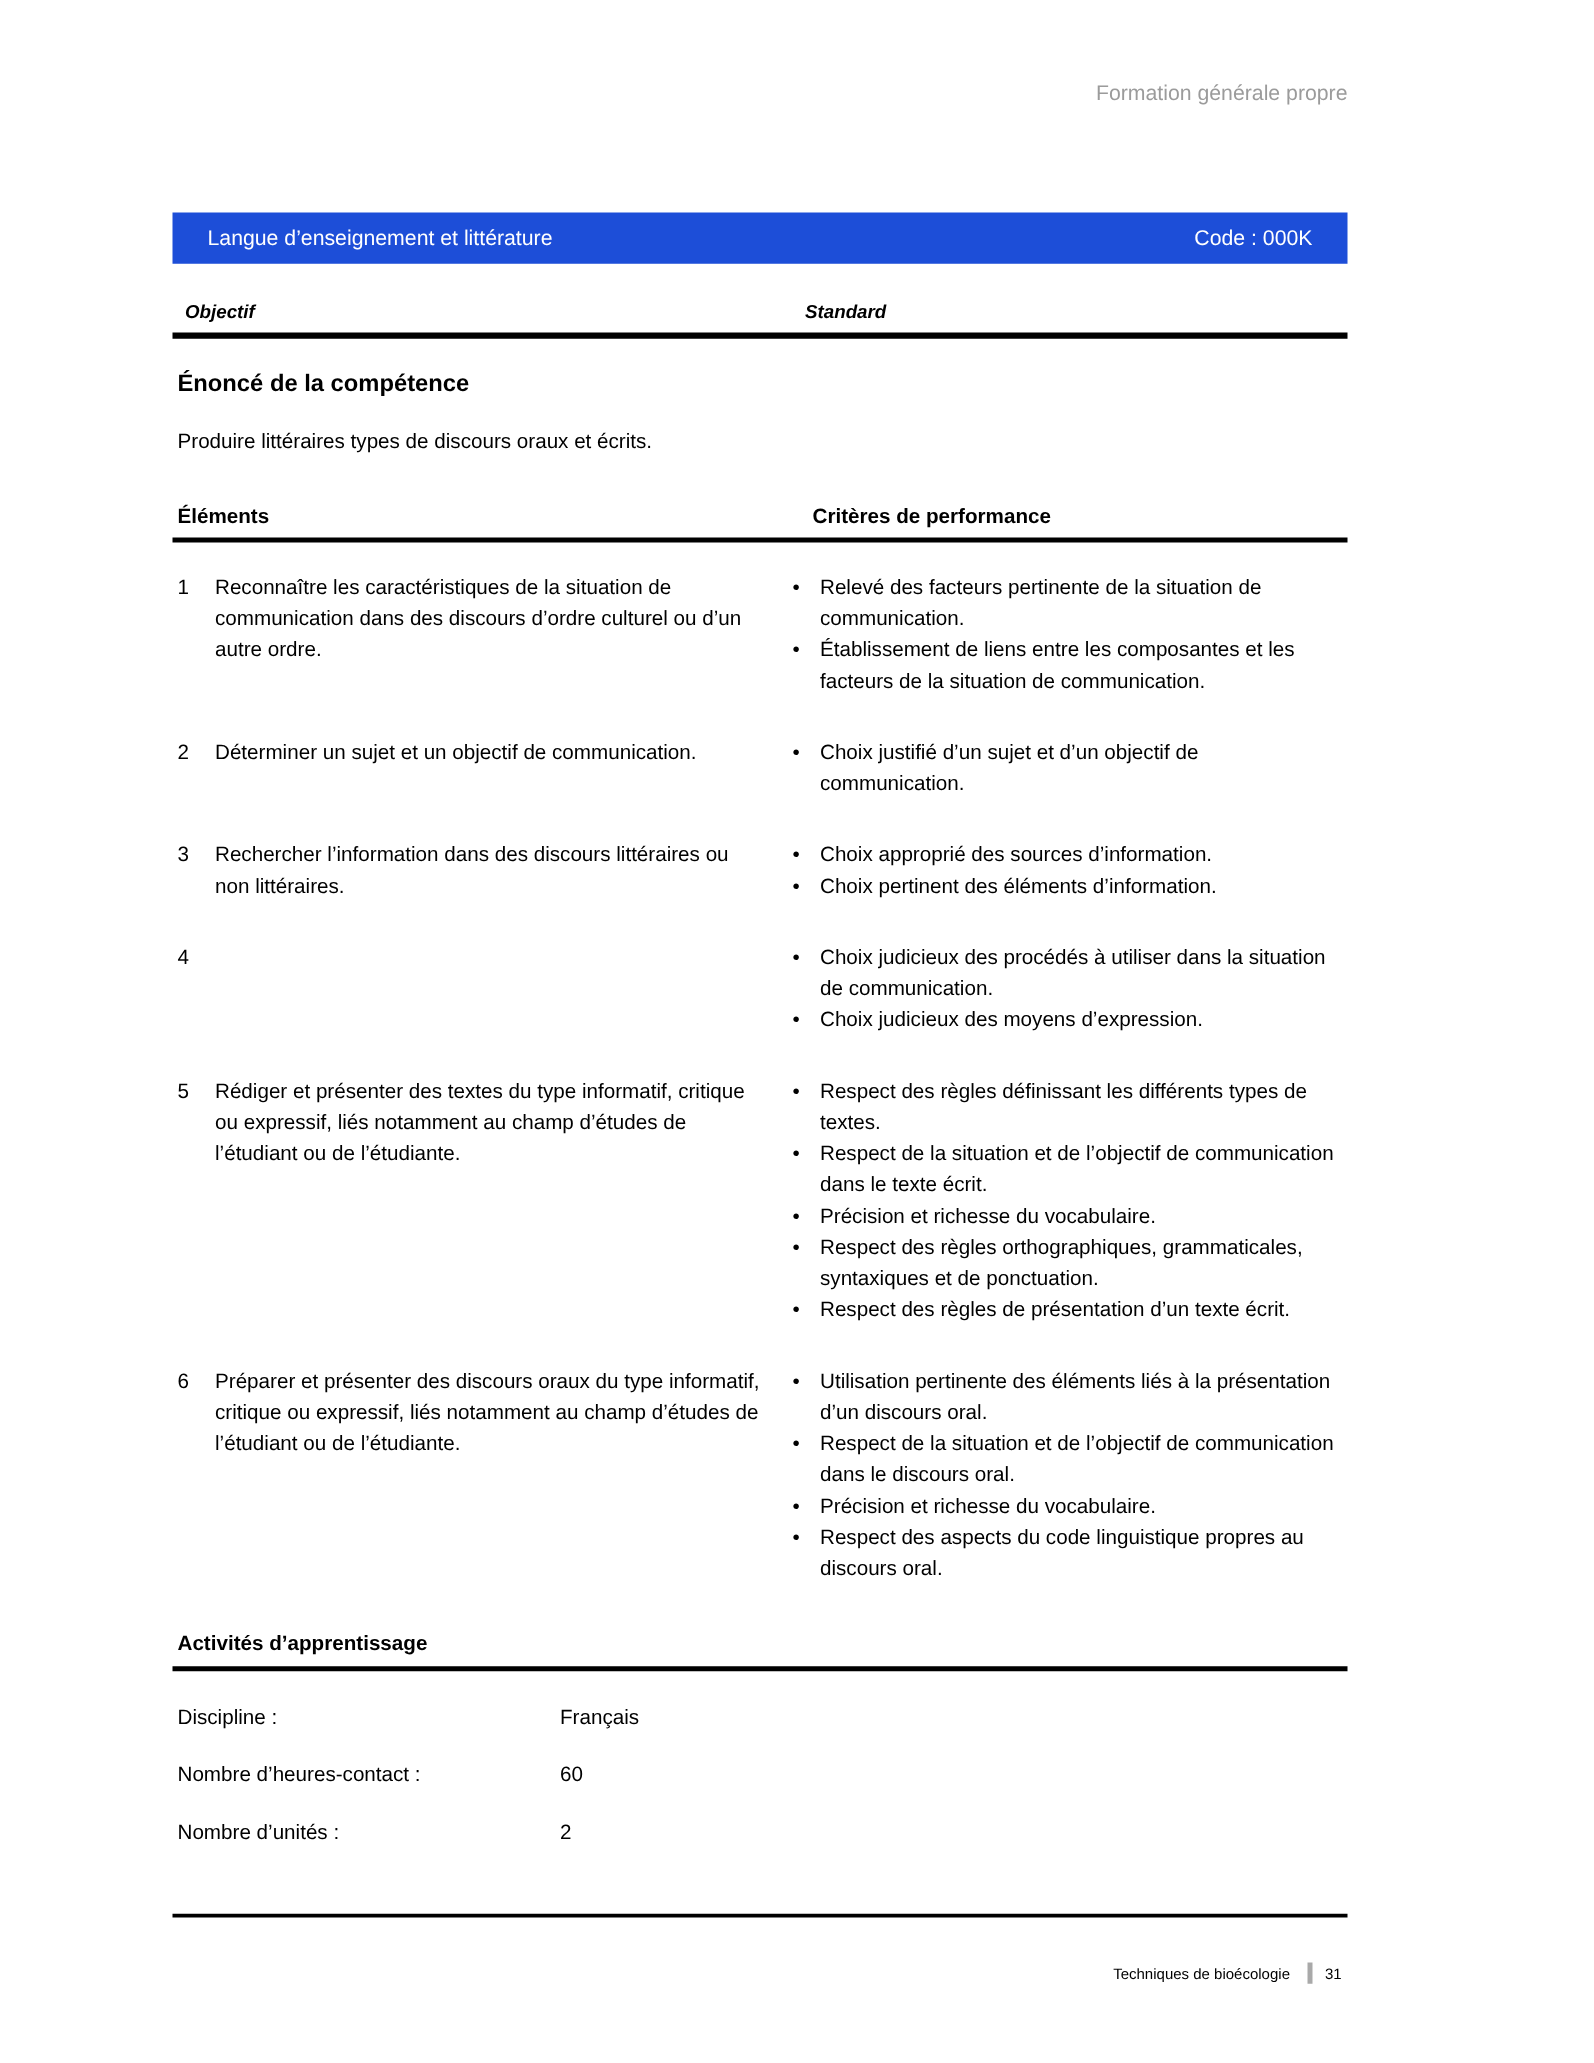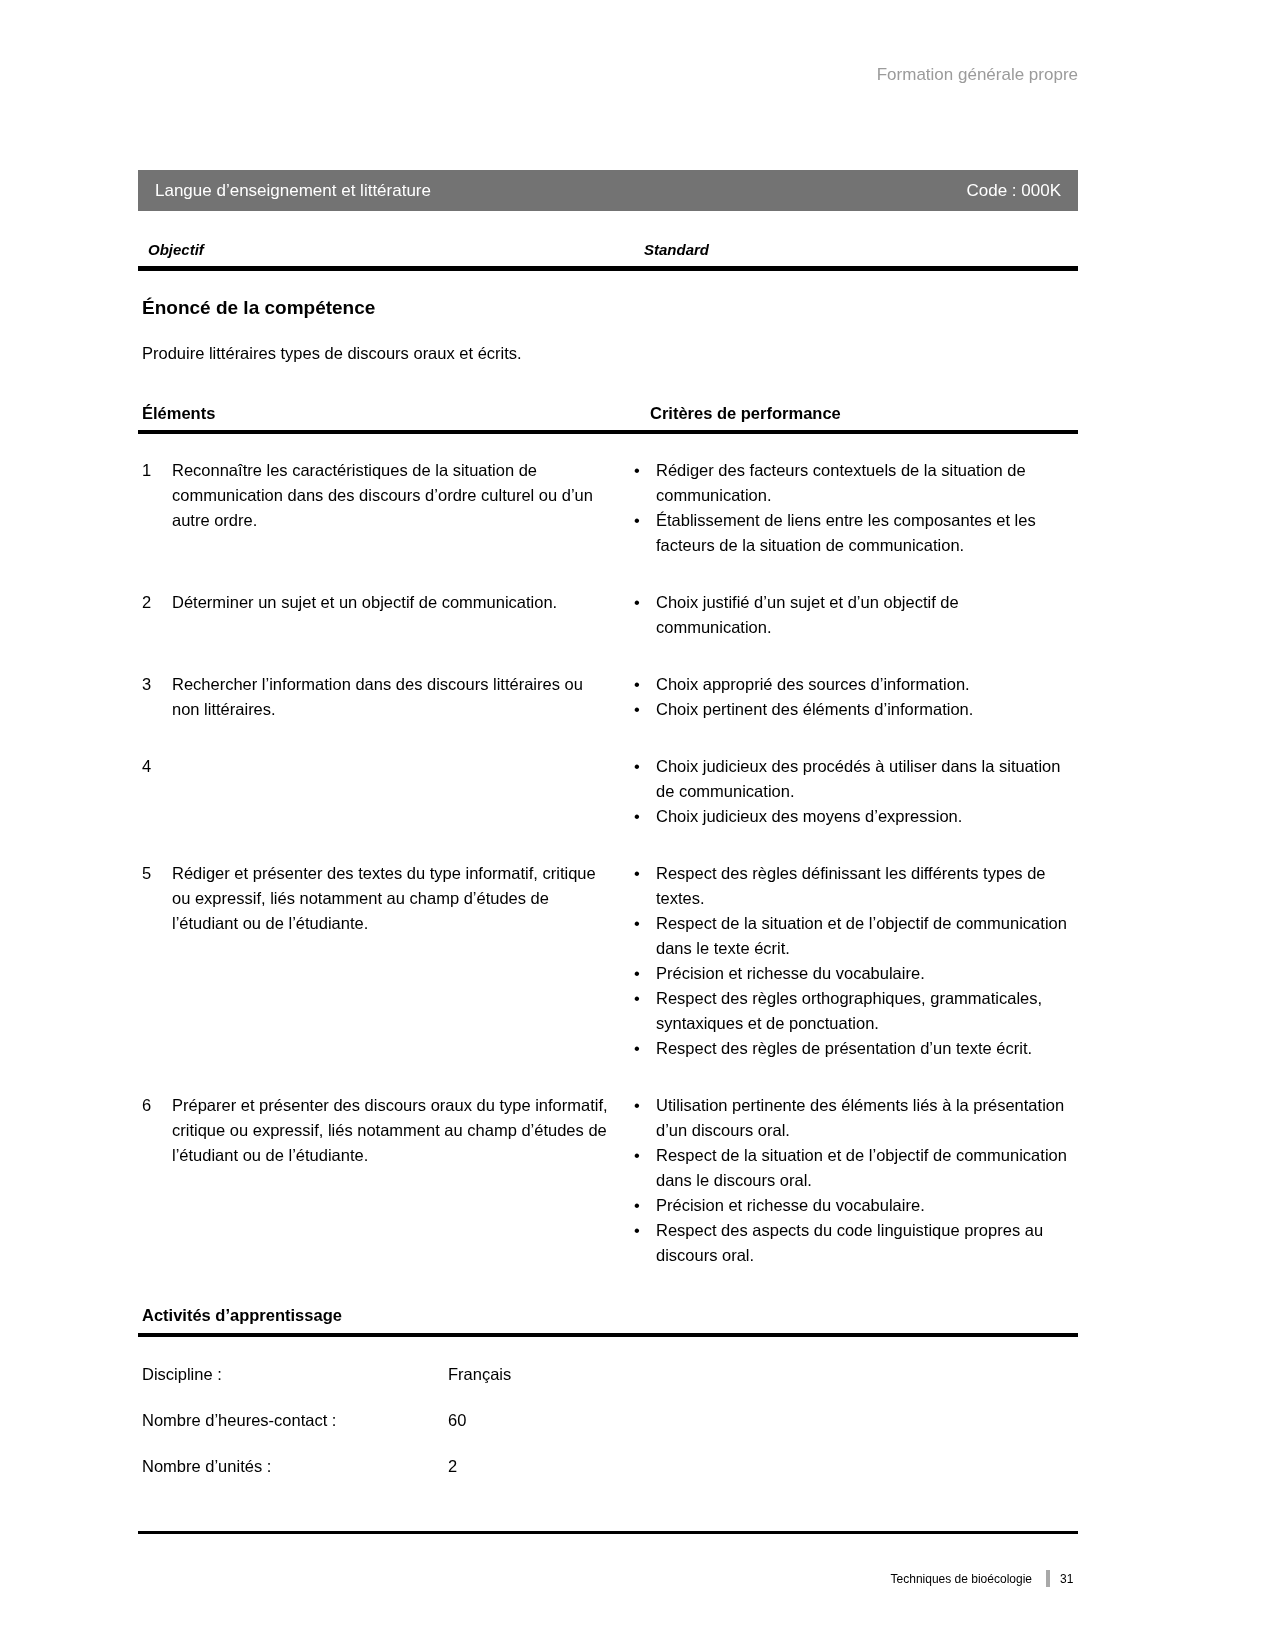--- a/index.html
+++ b/index.html
@@ -20,27 +20,27 @@
     padding: 64px 197px 0 138px; 
   }
   .running-head {
     text-align: right;
     color: #9b9b9b;
     font-size: 17px;
     line-height: 22px;
   }
   .banner {
     margin-top: 84px;
-    background: #737373;
+    background: #1d4ed8;
     color: #ffffff;
     height: 41px;
     display: flex;
     align-items: center;
     justify-content: space-between;
-    padding: 0 17px;
+    padding: 0 28px;
     font-size: 17px;
   }
   .obj-std {
     display: grid;
     grid-template-columns: 472px 1fr;
     column-gap: 24px;
     margin-top: 30px;
     padding: 0 0 8px 10px;
     border-bottom: 5px solid #000000;
     font-size: 15px;
@@ -168,21 +168,21 @@
   <div class="rows">
 
     <div class="row">
       <div class="cell-left">
         <span class="num">1</span>
         <span>Reconnaître les caractéristiques de la situation de communication dans des discours d’ordre culturel ou d’un autre ordre.</span>
       </div>
       <div class="cell-right">
         <div class="crit">
             <span class="bullet"></span>
-            <span>Rédiger des facteurs contextuels de la situation de communication.</span>
+            <span>Relevé des facteurs pertinente de la situation de communication.</span>
           </div>
         <div class="crit">
             <span class="bullet"></span>
             <span>Établissement de liens entre les composantes et les facteurs de la situation de communication.</span>
           </div>
       </div>
     </div>
 
     <div class="row">
       <div class="cell-left">

